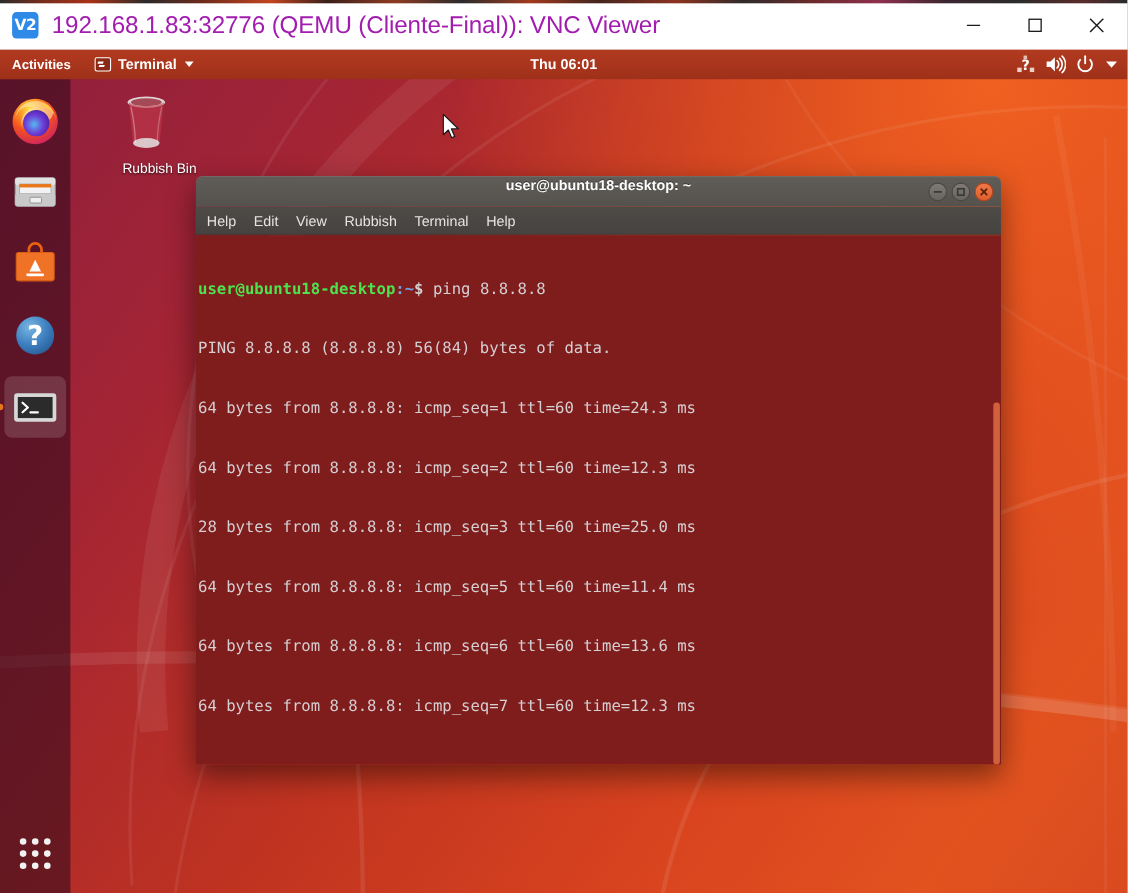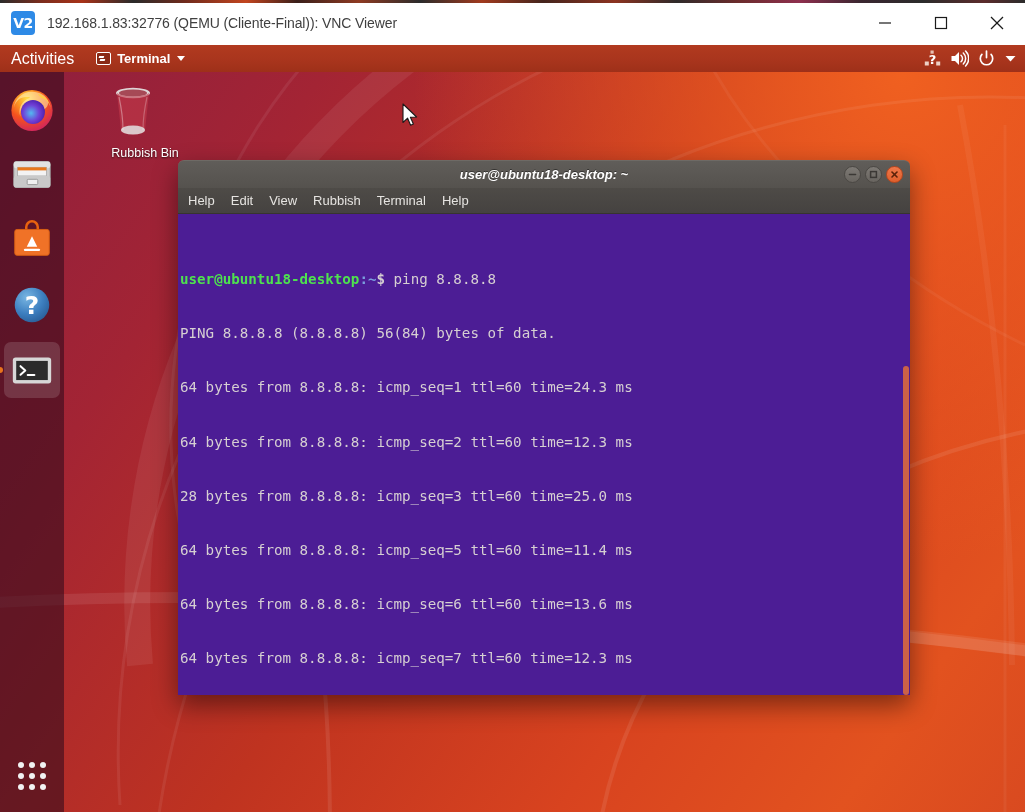--- a/index.html
+++ b/index.html
@@ -43,22 +43,22 @@
     font-weight: 700;
     display: flex;
     align-items: center;
     justify-content: center;
     letter-spacing: -0.5px;
     flex: 0 0 auto;
   }
 
   .vnc-title-text {
     margin-left: 12px;
-    font-size: 14px;
-    color: #404040;
+    font-size: 22px;
+    color: #a21caf;
     font-family: "Liberation Sans", sans-serif;
     white-space: nowrap;
     letter-spacing: -0.1px;
   }
 
   .vnc-win-controls {
     margin-left: auto;
     display: flex;
     height: 45px;
     align-items: stretch;
@@ -118,22 +118,22 @@
     display: flex;
     align-items: center;
     color: #ffffff;
     font-size: 12.5px;
     font-weight: bold;
     z-index: 20;
   }
 
   .topbar-activities {
     margin-left: 11px;
-    font-size: 16px;
-    font-weight: normal;
+    font-size: 12px;
+    font-weight: bold;
     color: #ffffff;
     cursor: default;
   }
 
   .topbar-appmenu {
     margin-left: 22px;
     display: flex;
     align-items: center;
     gap: 6px;
     cursor: default;
@@ -274,24 +274,23 @@
     box-shadow: 0 10px 26px rgba(0,0,0,0.45);
     border-radius: 6px 6px 0 0;
   }
 
   .term-titlebar {
     height: 28px;
     background: linear-gradient(180deg, #605d59 0%, #55524e 100%);
     border-radius: 6px 6px 0 0;
     border-top: 1px solid #6e6a65;
     display: flex;
-    align-items: center;
+    align-items: flex-start;
     justify-content: center;
     position: relative;
-    font-style: italic;
   }
 
   .term-title-text {
     font-size: 13px;
     font-weight: bold;
     color: #ffffff;
     font-family: "Liberation Sans", sans-serif;
     text-shadow: 0 -1px 0 rgba(0,0,0,0.45);
   }
 
@@ -329,23 +328,23 @@
   .menu-item {
     font-size: 13px;
     color: #e6e4e1;
     font-family: "Liberation Sans", sans-serif;
     cursor: default;
   }
 
   .term-body {
     position: relative;
     height: 481px;
-    background: #4c1d95;
+    background: #7f1d1d;
     overflow: hidden;
-    padding: 20px 0 0 1px;
+    padding: 4px 0 0 1px;
   }
 
   .term-lines {
     font-family: "DejaVu Sans Mono", monospace;
     font-size: 14.2px;
     line-height: 18.05px;
     color: #d6cfd2;
     white-space: pre;
     padding-left: 1px;
   }
@@ -438,20 +437,21 @@
 
     <div class="topbar">
       <div class="topbar-activities">Activities</div>
 
       <div class="topbar-appmenu">
         <span class="term-mini-icon"></span>
         <span class="appmenu-label">Terminal</span>
         <span class="caret-down"></span>
       </div>
 
+      <div class="topbar-clock">Thu 06:01</div>
 
       <div class="topbar-tray">
         <span class="tray-btn">
           <svg width="17" height="17" viewBox="0 0 17 17">
             <rect x="6.5" y="0.5" width="3.2" height="3.2" fill="#f0d7cd" opacity="0.85"></rect>
             <rect x="0.8" y="11.5" width="4" height="4" fill="#f5e1d8" opacity="0.9"></rect>
             <rect x="12.2" y="11.5" width="4" height="4" fill="#f5e1d8" opacity="0.9"></rect>
             <text x="8.4" y="14" font-family="DejaVu Sans, sans-serif" font-size="13" font-weight="bold" fill="#ffffff" text-anchor="middle">?</text>
           </svg>
         </span>

